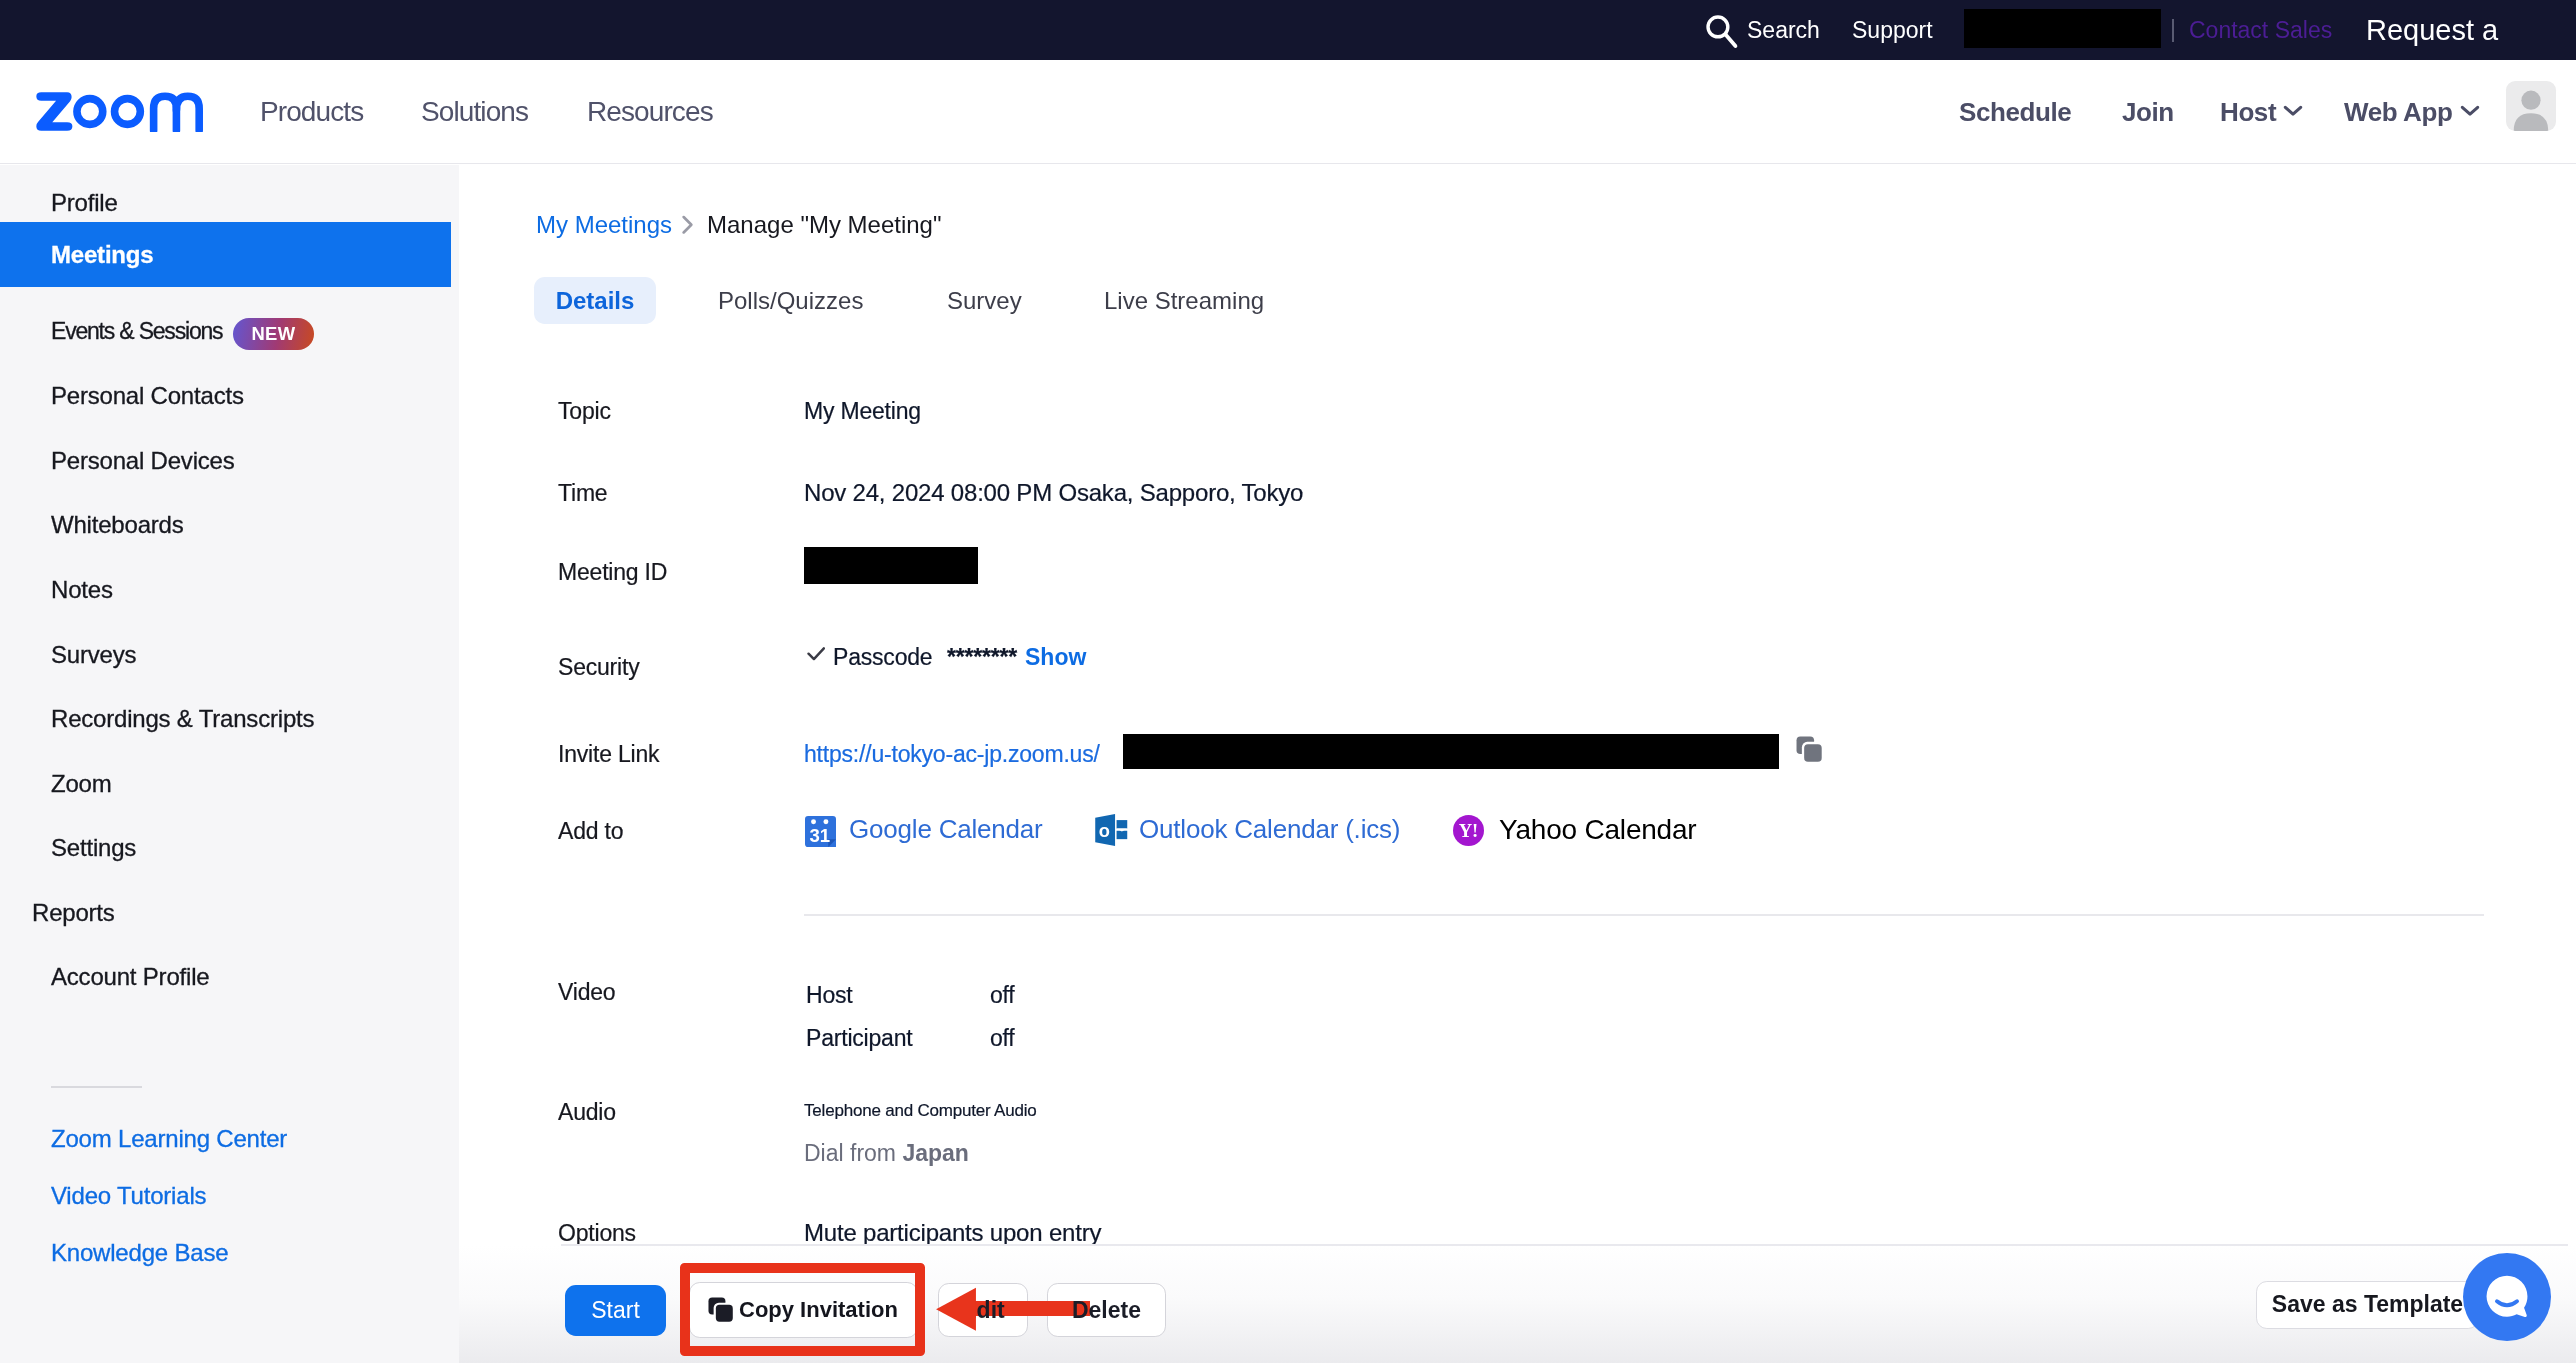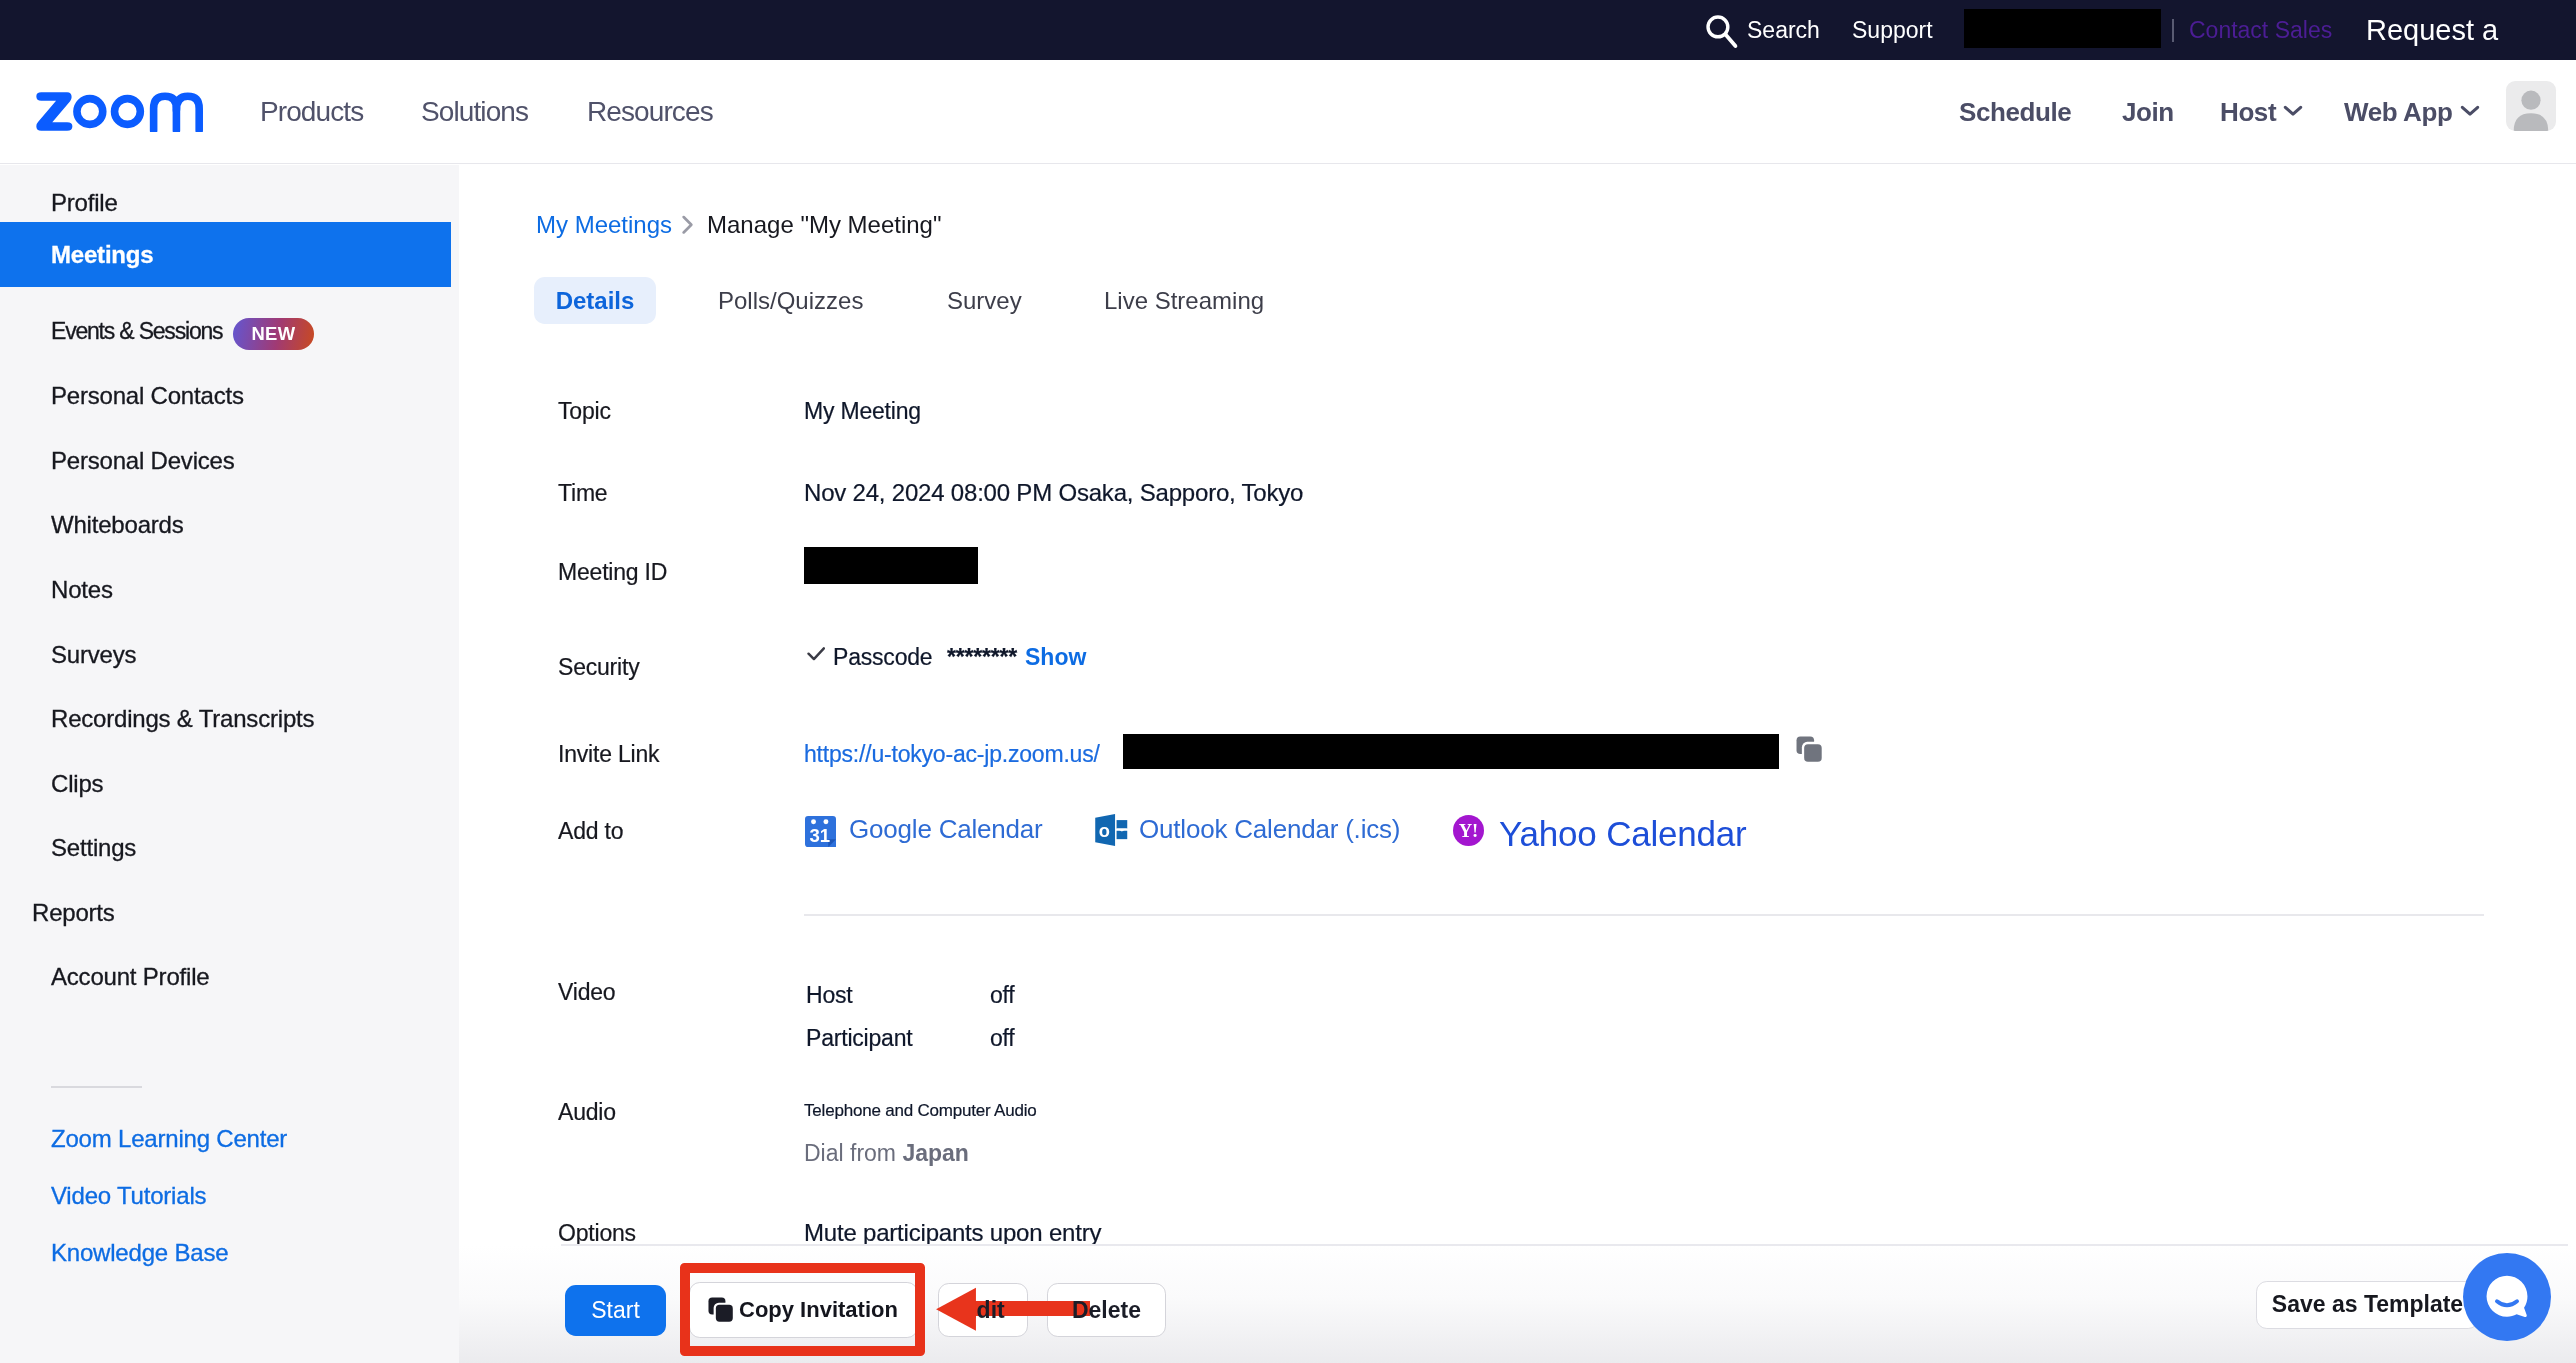--- a/index.html
+++ b/index.html
@@ -82,21 +82,21 @@
   <div class="abs sideitem" style="top:299px;font-size:23px;letter-spacing:-1.2px;">Events &amp; Sessions</div>
   <div class="abs" style="left:233px;top:318px;width:81px;height:31.5px;border-radius:16px;
        background:linear-gradient(100deg,#6356d1 0%,#a03a74 55%,#c94a20 100%);
        color:#fff;font-size:18.4px;font-weight:700;text-align:center;line-height:31.5px;letter-spacing:0.4px;">NEW</div>
   <div class="abs sideitem" style="top:363px;">Personal Contacts</div>
   <div class="abs sideitem" style="top:428px;">Personal Devices</div>
   <div class="abs sideitem" style="top:492px;">Whiteboards</div>
   <div class="abs sideitem" style="top:557px;">Notes</div>
   <div class="abs sideitem" style="top:622px;">Surveys</div>
   <div class="abs sideitem" style="top:686px;">Recordings &amp; Transcripts</div>
-  <div class="abs sideitem" style="top:751px;">Clips</div>
+  <div class="abs sideitem" style="top:751px;">Zoom</div>
   <div class="abs sideitem" style="top:815px;">Settings</div>
   <div class="abs sideitem" style="top:880px;padding-left:32px;">Reports</div>
   <div class="abs sideitem" style="top:944px;">Account Profile</div>
   <div class="abs" style="left:51px;top:1086px;width:91px;height:1.5px;background:#d9d9de;"></div>
   <div class="abs sideitem sidelink" style="top:1106px;">Zoom Learning Center</div>
   <div class="abs sideitem sidelink" style="top:1163px;">Video Tutorials</div>
   <div class="abs sideitem sidelink" style="top:1220px;">Knowledge Base</div>
 
   <div class="abs" style="left:536px;top:211px;font-size:24px;color:#0d6ce3;">My Meetings</div>
   <svg class="abs" style="left:679px;top:214px" width="17" height="21.5" viewBox="0 0 22 28">
@@ -150,21 +150,21 @@
     <text x="12" y="30" font-size="24" font-weight="bold" fill="#fff" text-anchor="middle" font-family="Liberation Sans">o</text>
     <rect x="28" y="8" width="14" height="11" fill="#1167b1"></rect>
     <rect x="28" y="22" width="14" height="11" fill="#1167b1"></rect>
     <path d="M28,19 l7,4 l7,-4" fill="#fff"></path>
   </svg>
   <div class="abs" style="left:1139px;top:814px;font-size:26px;color:#2e6bd4;letter-spacing:-0.2px;">Outlook Calendar (.ics)</div>
   <svg class="abs" style="left:1453px;top:815px" width="31" height="31" viewBox="0 0 40 40">
     <circle cx="20" cy="20" r="20" fill="#a316cf"></circle>
     <text x="20" y="29" font-size="24" font-weight="bold" fill="#fff" text-anchor="middle" font-family="Liberation Serif">Y!</text>
   </svg>
-  <div class="abs" style="left:1499px;top:814px;font-size:35px;color:#1d4ed8;letter-spacing:-0.2px;">Yahoo Calendar</div>
+  <div class="abs" style="left:1499px;top:814px;font-size:28px;color:#000000;letter-spacing:-0.2px;">Yahoo Calendar</div>
 
   <div class="abs" style="left:804px;top:914px;width:1680px;height:1.5px;background:#e8e8ec;"></div>
 
   <div class="abs label" style="left:558px;top:979px;">Video</div>
   <div class="abs value" style="left:806px;top:982px;">Host</div>
   <div class="abs value" style="left:990px;top:982px;">off</div>
   <div class="abs value" style="left:806px;top:1025px;">Participant</div>
   <div class="abs value" style="left:990px;top:1025px;">off</div>
 
   <div class="abs label" style="left:558px;top:1099px;">Audio</div>

